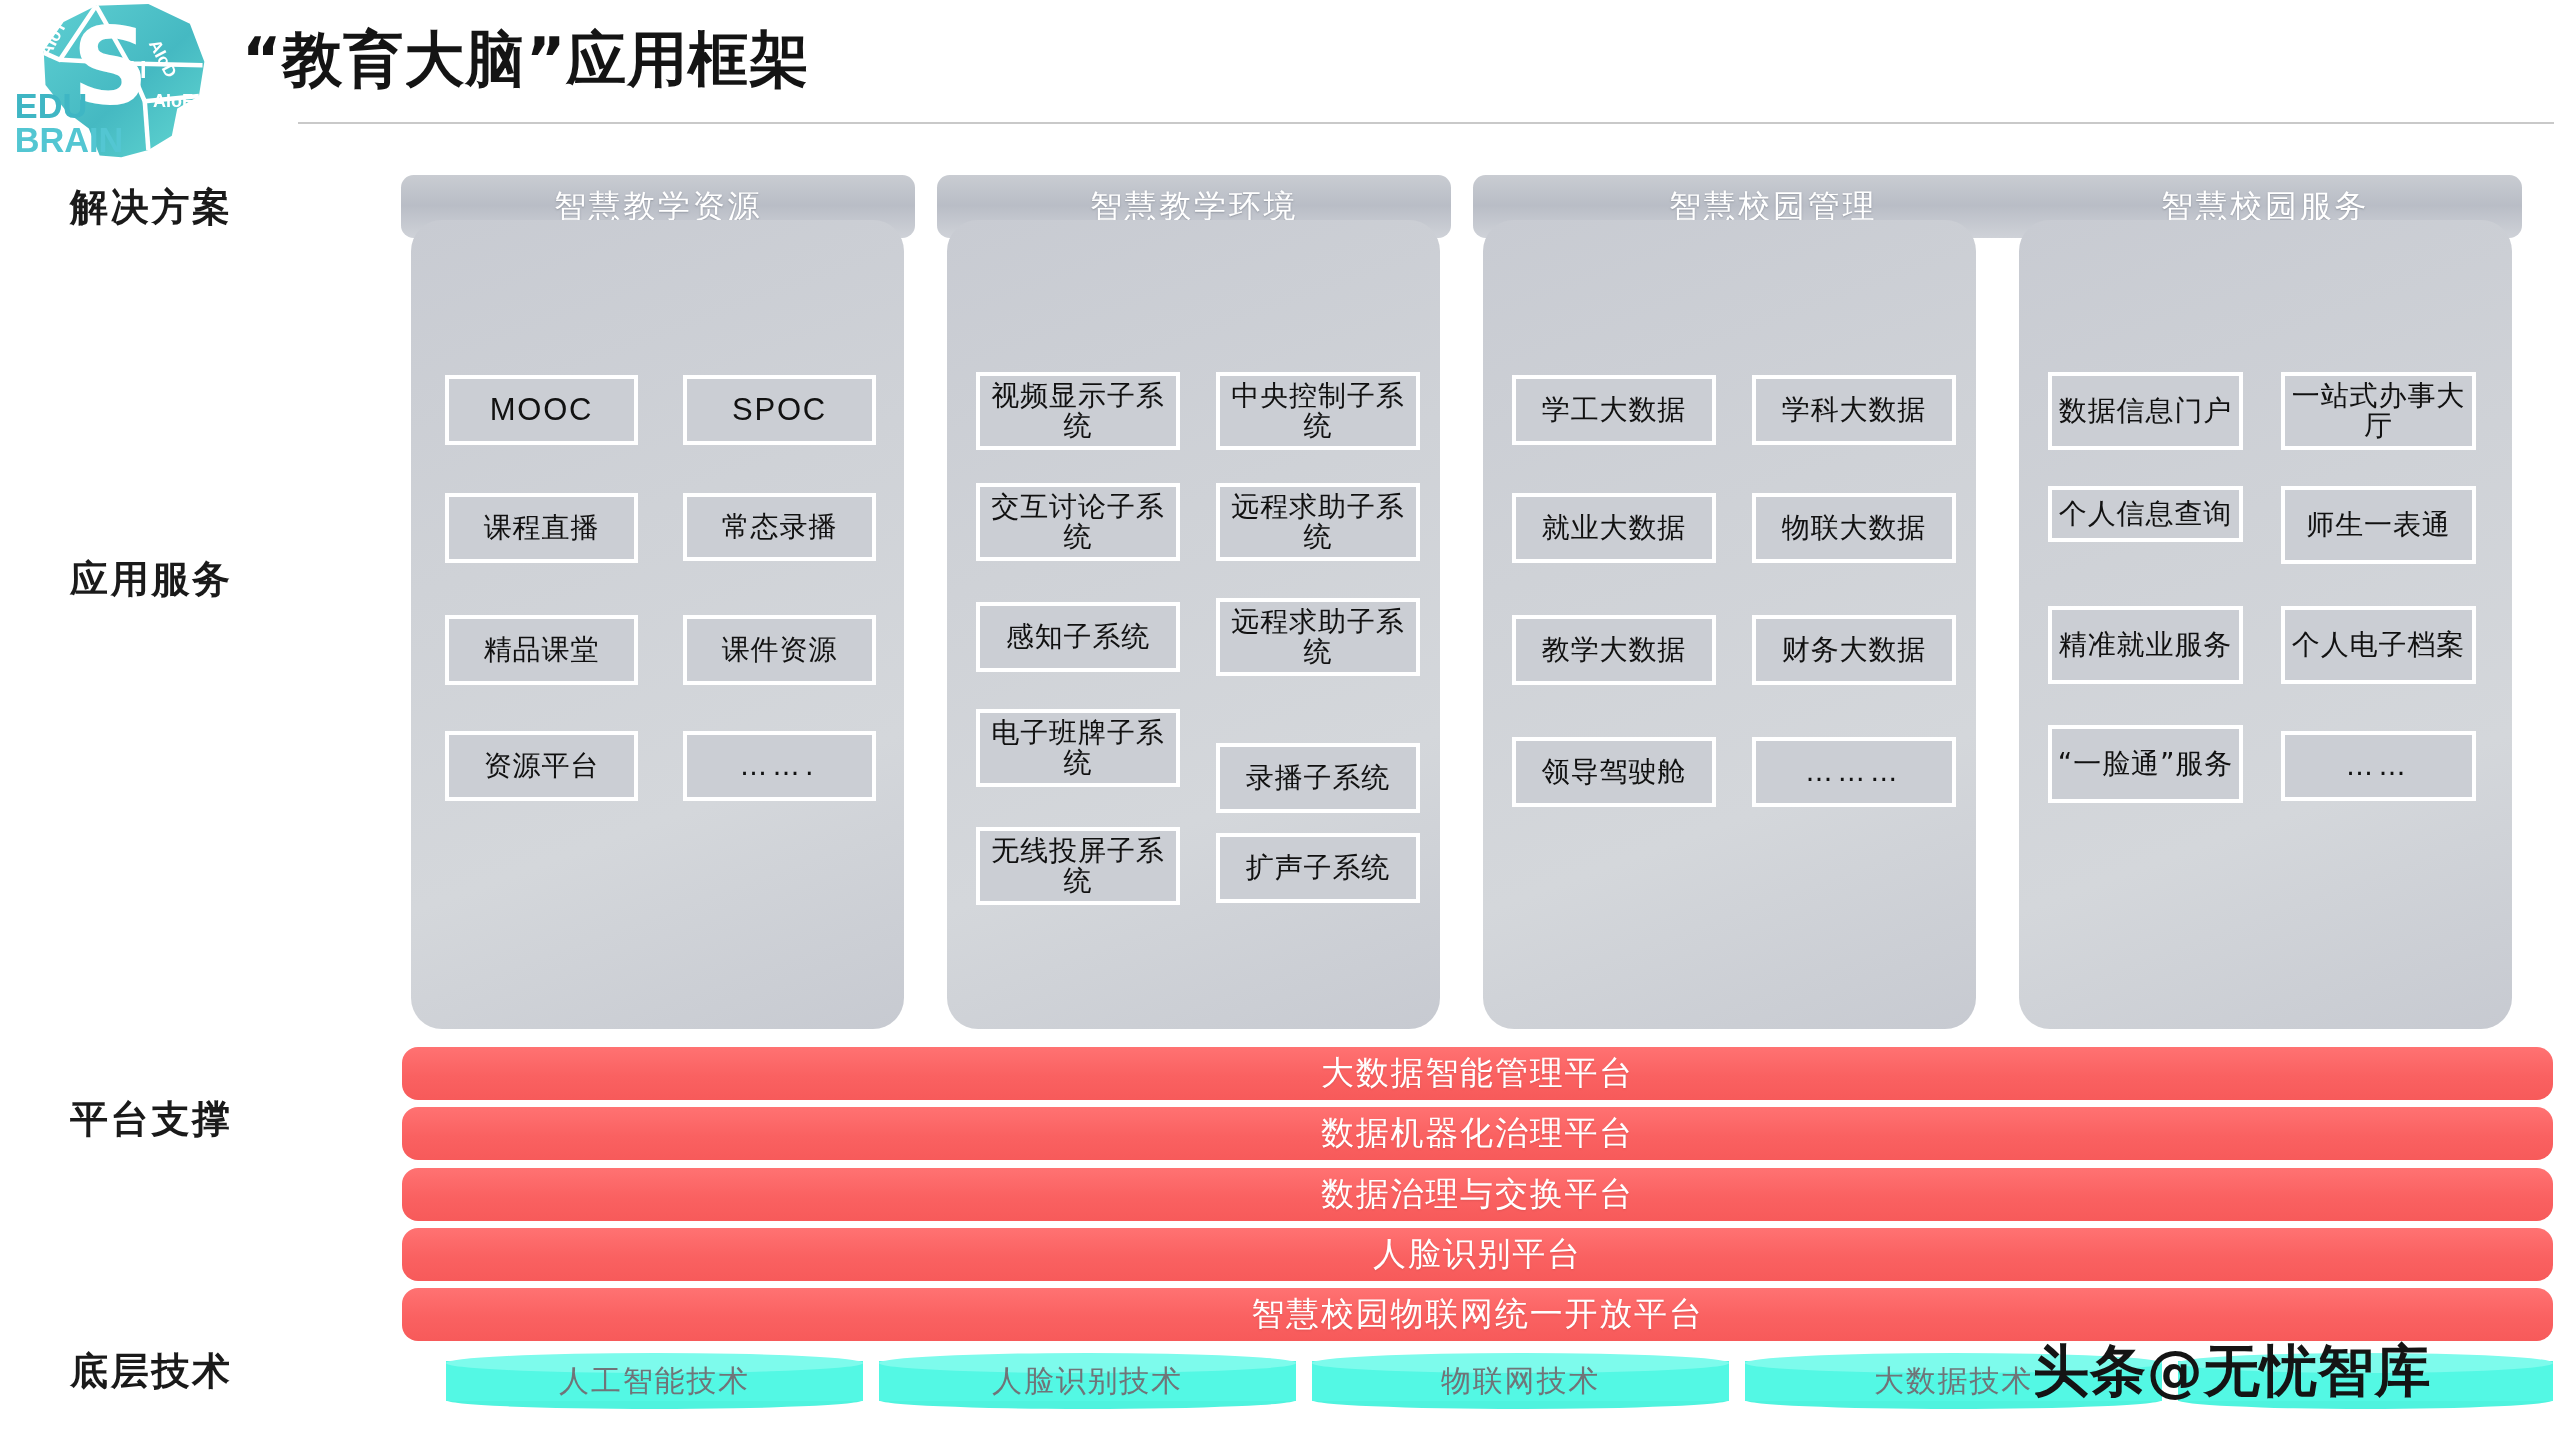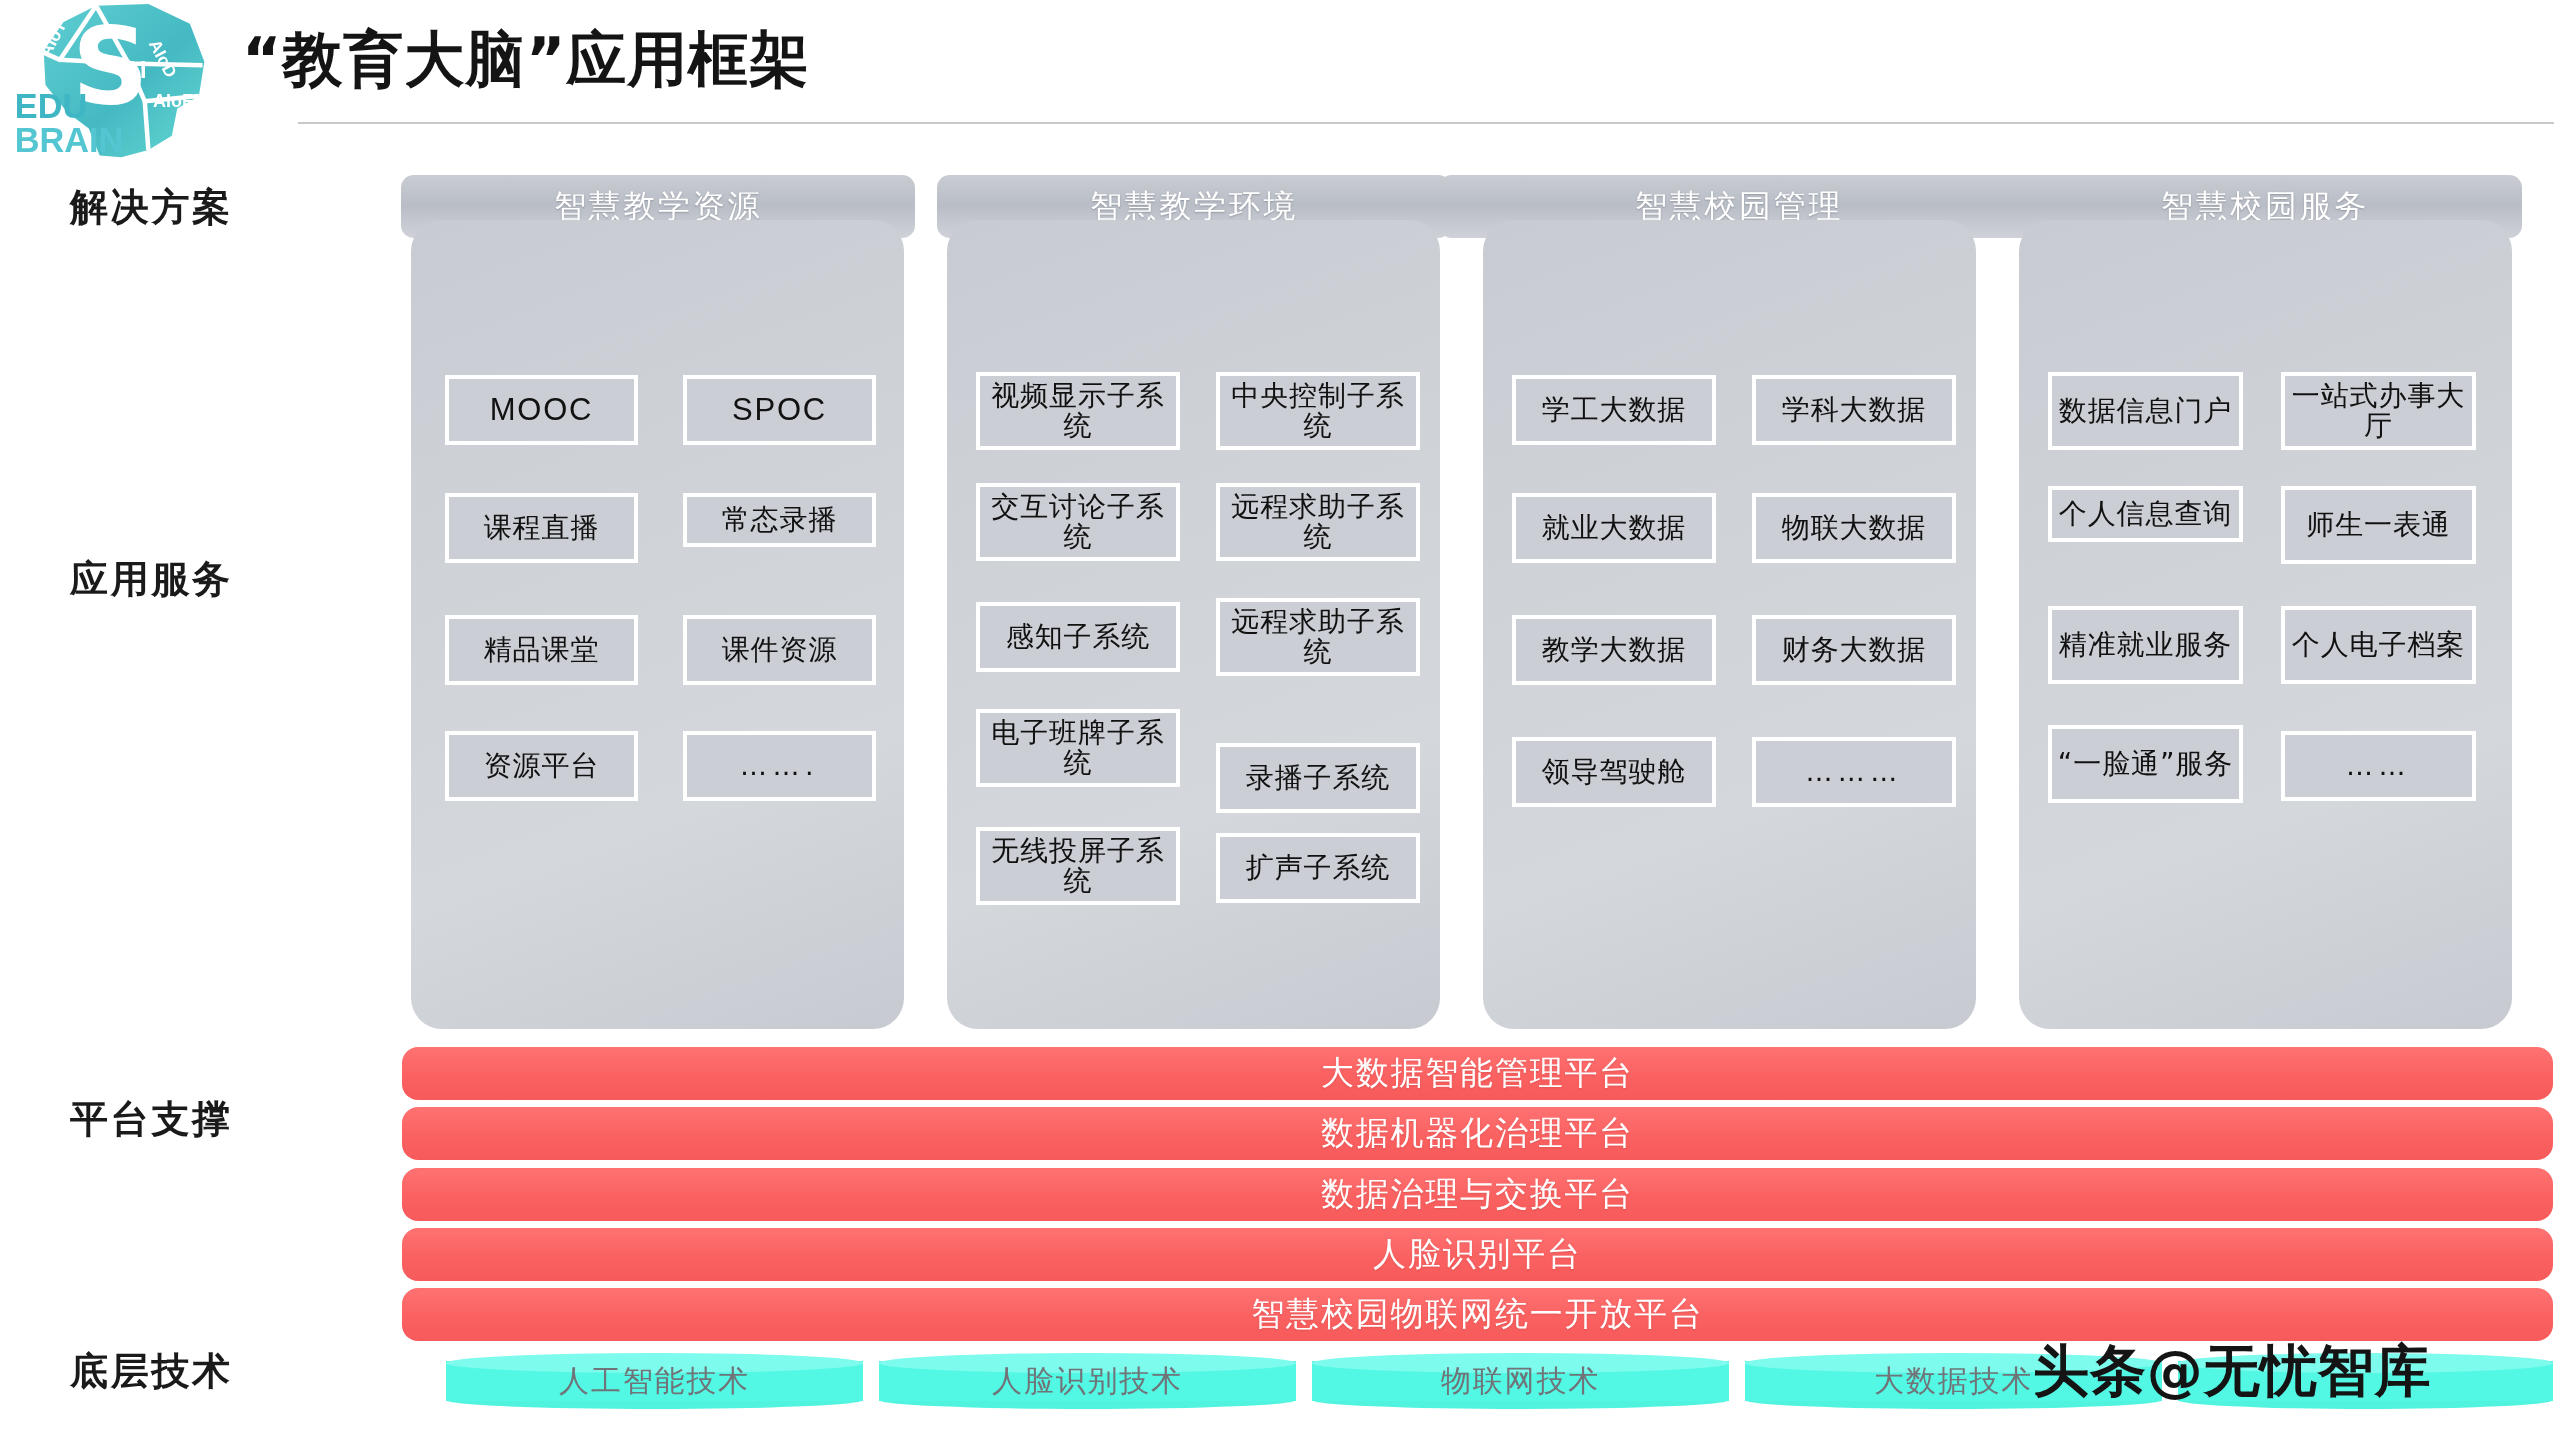--- a/index.html
+++ b/index.html
@@ -156,42 +156,42 @@
   <div class="row-label rl-solution">解决方案</div>
   <div class="row-label rl-appsvc">应用服务</div>
   <div class="row-label rl-platform">平台支撑</div>
   <div class="row-label rl-tech">底层技术</div>
 
   <div class="col-head" style="left:401px;width:514px;">智慧教学资源</div>
   <div class="col-body" style="left:411px;width:493px;">
     <div class="cell latin" style="left:34px;top:155px;width:193px;height:70px;">MOOC</div>
     <div class="cell latin" style="left:272px;top:155px;width:193px;height:70px;">SPOC</div>
     <div class="cell" style="left:34px;top:273px;width:193px;height:70px;">课程直播</div>
-    <div class="cell" style="left:272px;top:273px;width:193px;height:54px;">常态录播</div>
+    <div class="cell" style="left:272px;top:273px;width:193px;height:68px;">常态录播</div>
     <div class="cell" style="left:34px;top:395px;width:193px;height:70px;">精品课堂</div>
     <div class="cell" style="left:272px;top:395px;width:193px;height:70px;">课件资源</div>
     <div class="cell" style="left:34px;top:511px;width:193px;height:70px;">资源平台</div>
     <div class="cell dots" style="left:272px;top:511px;width:193px;height:70px;">…….</div>
   </div>
 
   <div class="col-head" style="left:937px;width:514px;">智慧教学环境</div>
   <div class="col-body" style="left:947px;width:493px;">
     <div class="cell" style="left:29px;top:152px;width:204px;height:78px;">视频显示子系统</div>
     <div class="cell" style="left:269px;top:152px;width:204px;height:78px;">中央控制子系统</div>
     <div class="cell" style="left:29px;top:263px;width:204px;height:78px;">交互讨论子系统</div>
     <div class="cell" style="left:269px;top:263px;width:204px;height:78px;">远程求助子系统</div>
     <div class="cell" style="left:29px;top:382px;width:204px;height:70px;">感知子系统</div>
     <div class="cell" style="left:269px;top:378px;width:204px;height:78px;">远程求助子系统</div>
     <div class="cell" style="left:29px;top:489px;width:204px;height:78px;">电子班牌子系统</div>
     <div class="cell" style="left:269px;top:494px;width:204px;height:70px;margin-top:29px;">录播子系统</div>
     <div class="cell" style="left:29px;top:607px;width:204px;height:78px;">无线投屏子系统</div>
     <div class="cell" style="left:269px;top:613px;width:204px;height:70px;">扩声子系统</div>
   </div>
 
-  <div class="col-head" style="left:1439px;width:600px;">智慧校园管理</div>
+  <div class="col-head" style="left:1473px;width:600px;">智慧校园管理</div>
   <div class="col-body" style="left:1483px;width:493px;">
     <div class="cell" style="left:29px;top:155px;width:204px;height:70px;">学工大数据</div>
     <div class="cell" style="left:269px;top:155px;width:204px;height:70px;">学科大数据</div>
     <div class="cell" style="left:29px;top:273px;width:204px;height:70px;">就业大数据</div>
     <div class="cell" style="left:269px;top:273px;width:204px;height:70px;">物联大数据</div>
     <div class="cell" style="left:29px;top:395px;width:204px;height:70px;">教学大数据</div>
     <div class="cell" style="left:269px;top:395px;width:204px;height:70px;">财务大数据</div>
     <div class="cell" style="left:29px;top:517px;width:204px;height:70px;text-align:right;">领导驾驶舱</div>
     <div class="cell dots" style="left:269px;top:517px;width:204px;height:70px;">………</div>
   </div>

